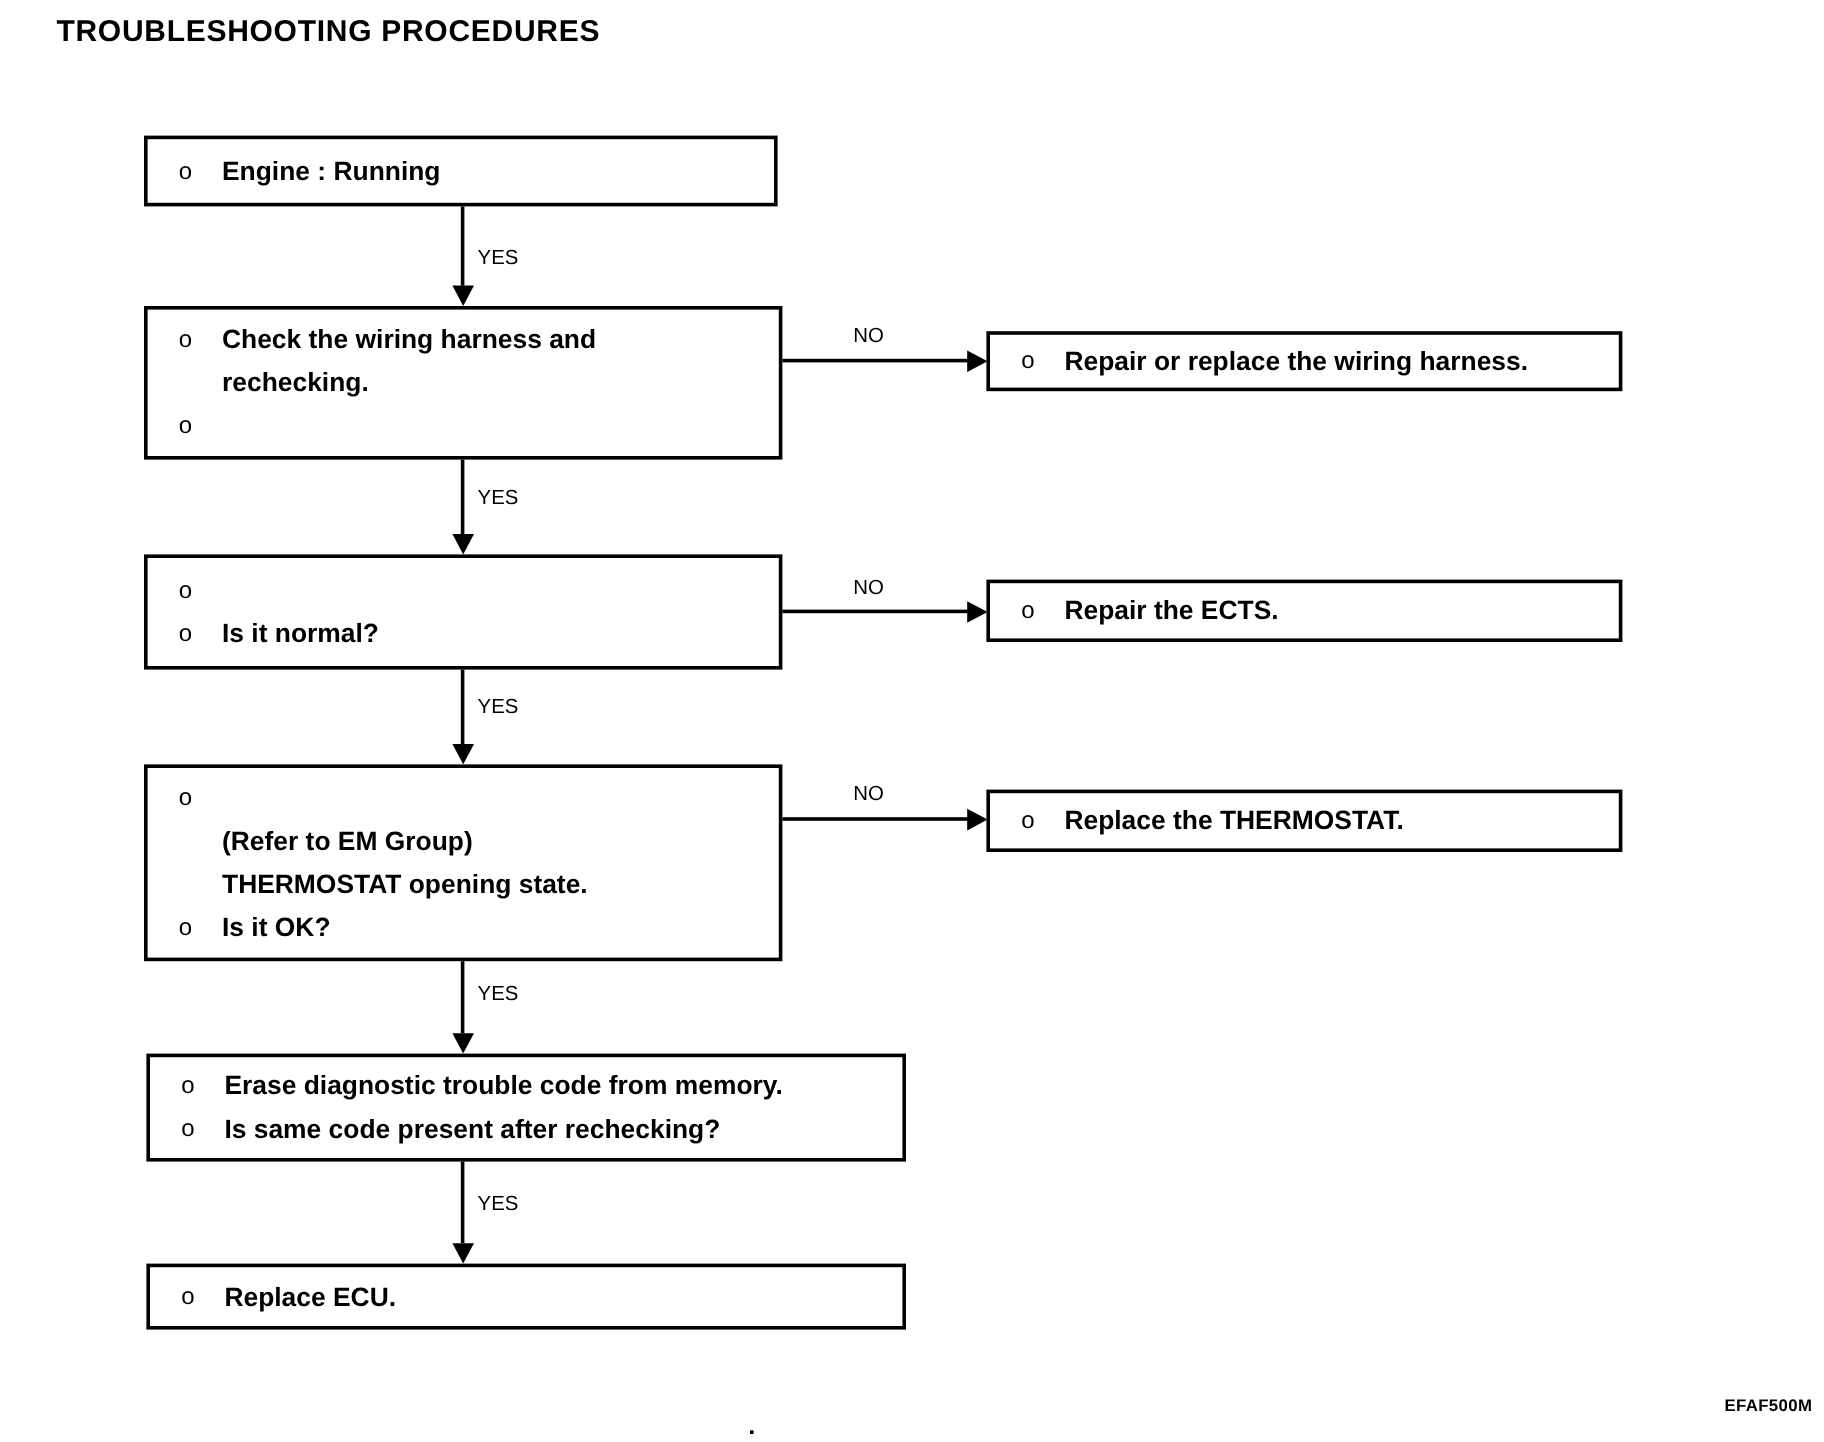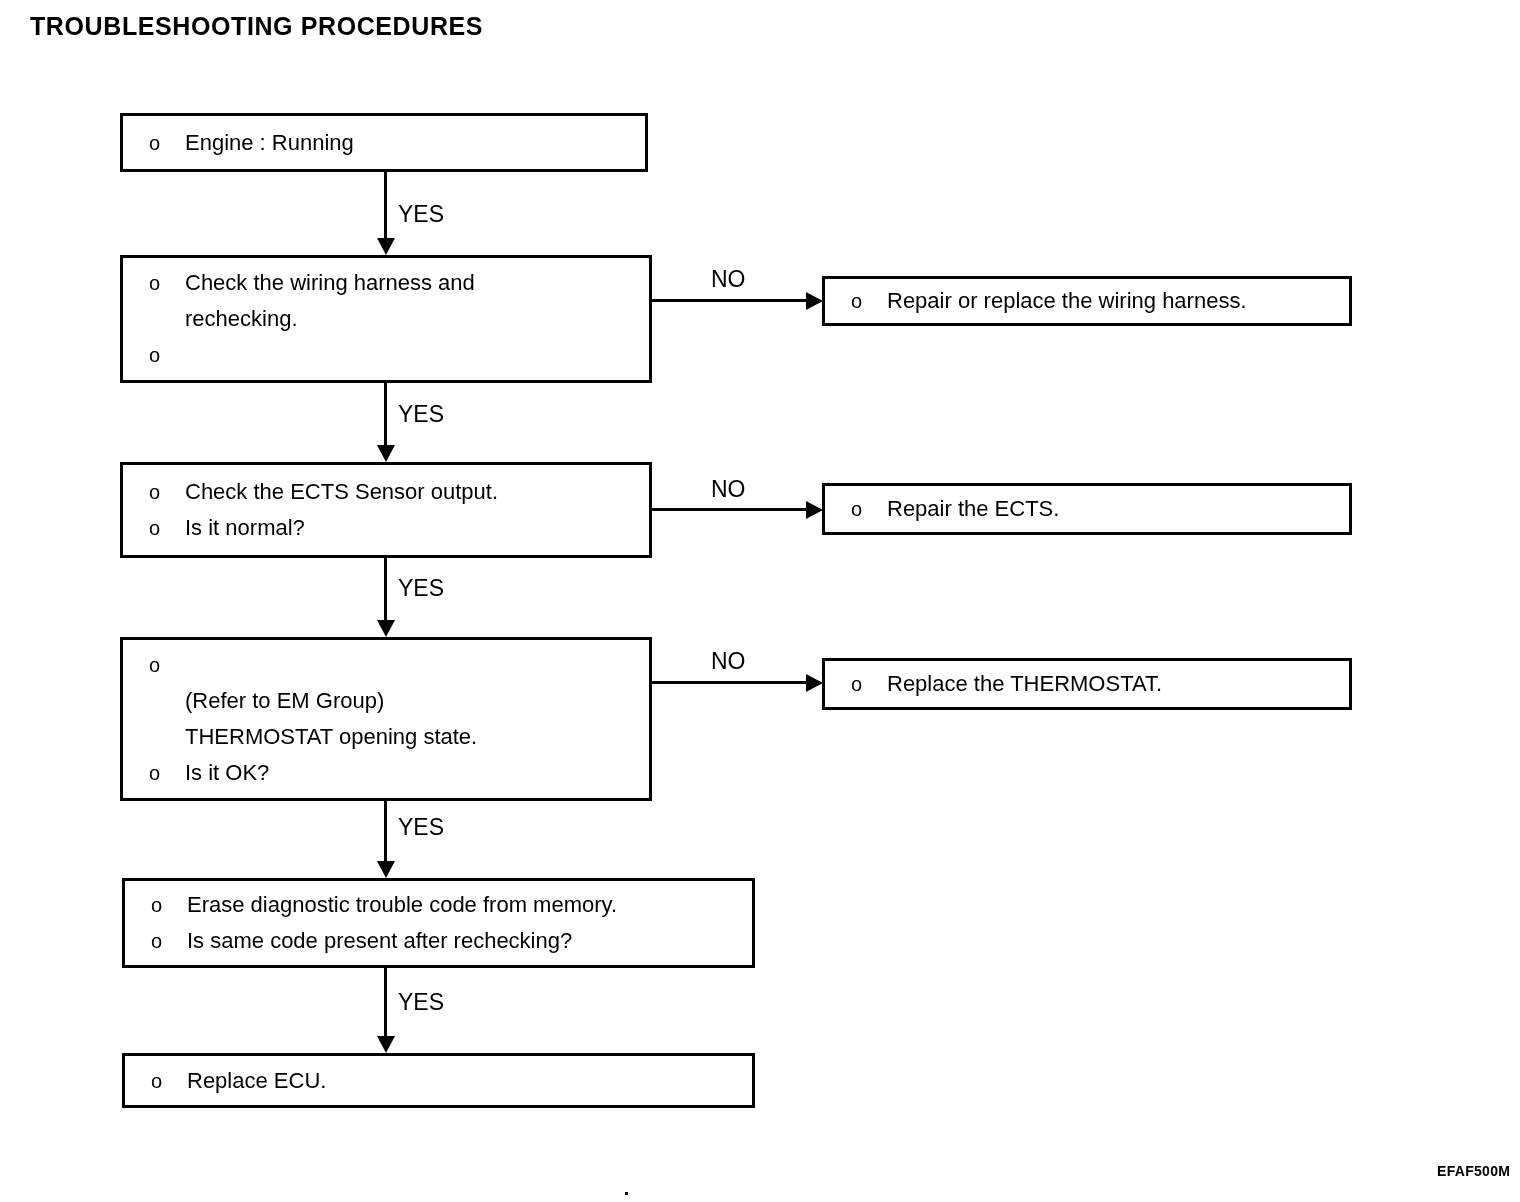--- a/index.html
+++ b/index.html
@@ -13,21 +13,21 @@
   }
   #page {
     position: relative;
     width: 1520px;
     height: 1202px;
     background: #ffffff;
     overflow: hidden;
   }
   .page-title {
     position: absolute;
-    left: 30px;
+    left: 47px;
     top: 12px;
     font-size: 25px;
     font-weight: bold;
     letter-spacing: 0.6px;
     white-space: nowrap;
   }
   .node {
     position: absolute;
     box-sizing: border-box;
     border: 3px solid #000000;
@@ -48,20 +48,21 @@
     width: 36px;
     flex: 0 0 36px;
     font-size: 20px;
     line-height: 36px;
   }
   .bullet.blank {
     color: transparent;
   }
   .node-text {
     flex: 1 1 auto;
+    font-weight: bold;
   }
   
   .vline {
     position: absolute;
     width: 3px;
     background: #000000;
   }
   .hline {
     position: absolute;
     height: 3px;
@@ -78,21 +79,21 @@
   .arrow-right {
     position: absolute;
     width: 0;
     height: 0;
     border-top: 9px solid transparent;
     border-bottom: 9px solid transparent;
     border-left: 17px solid #000000;
   }
   .edge-label {
     position: absolute;
-    font-size: 23px;
+    font-size: 17px;
     line-height: 23px;
     white-space: nowrap;
   }
   .footer-code {
     position: absolute;
     font-size: 14px;
     font-weight: bold;
     letter-spacing: 0.3px;
     white-space: nowrap;
     padding-left: 41px;
@@ -147,21 +148,20 @@
     </div>
   </div>
 
   <div class="vline" style="left:384px; top:383px; height:62px;"></div>
   <div class="arrow-down" style="left:377px; top:445px;"></div>
   <div class="edge-label" style="left:398px; top:403px;">YES</div>
 
   <div class="node" style="left:120px; top:462px; width:532px; height:96px;">
     <div class="node-line">
       <span class="bullet">o</span>
-      <span class="node-text">Check the ECTS Sensor output.</span>
     </div>
     <div class="node-line">
       <span class="bullet">o</span>
       <span class="node-text">Is it normal?</span>
     </div>
   </div>
 
   <div class="hline" style="left:652px; top:508px; width:162px;"></div>
   <div class="arrow-right" style="left:806px; top:501px;"></div>
   <div class="edge-label" style="left:711px; top:478px;">NO</div>

